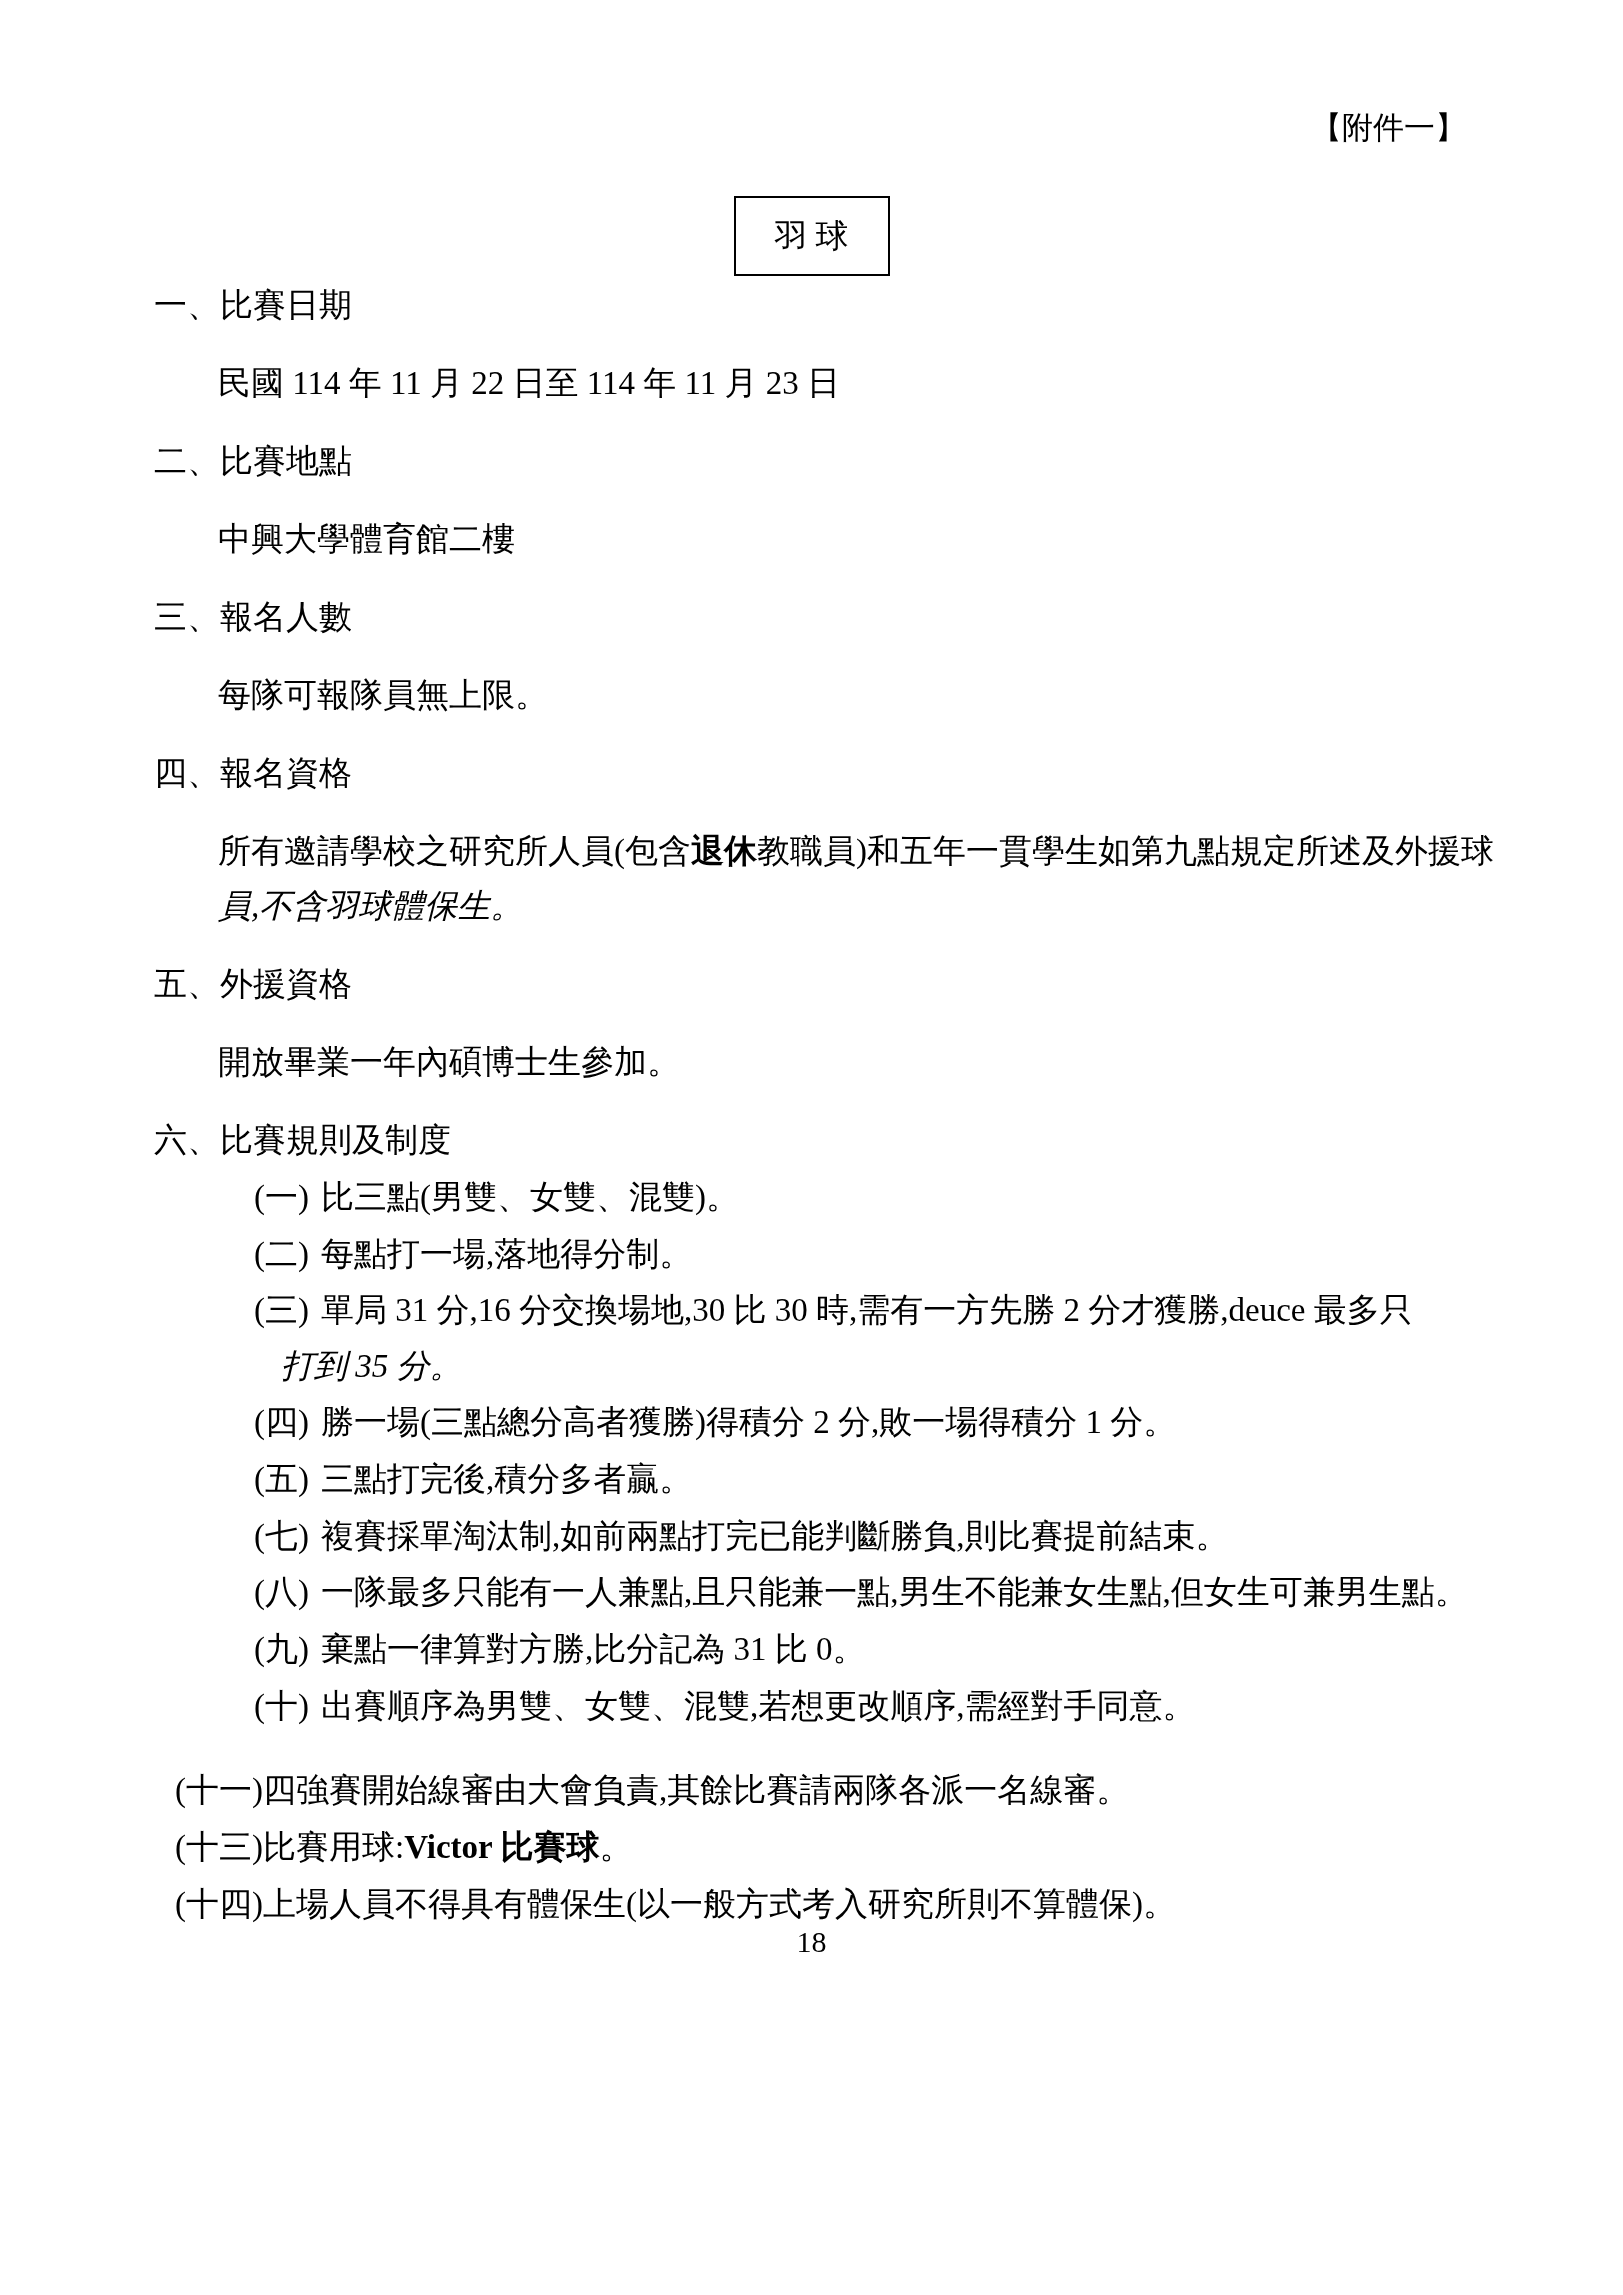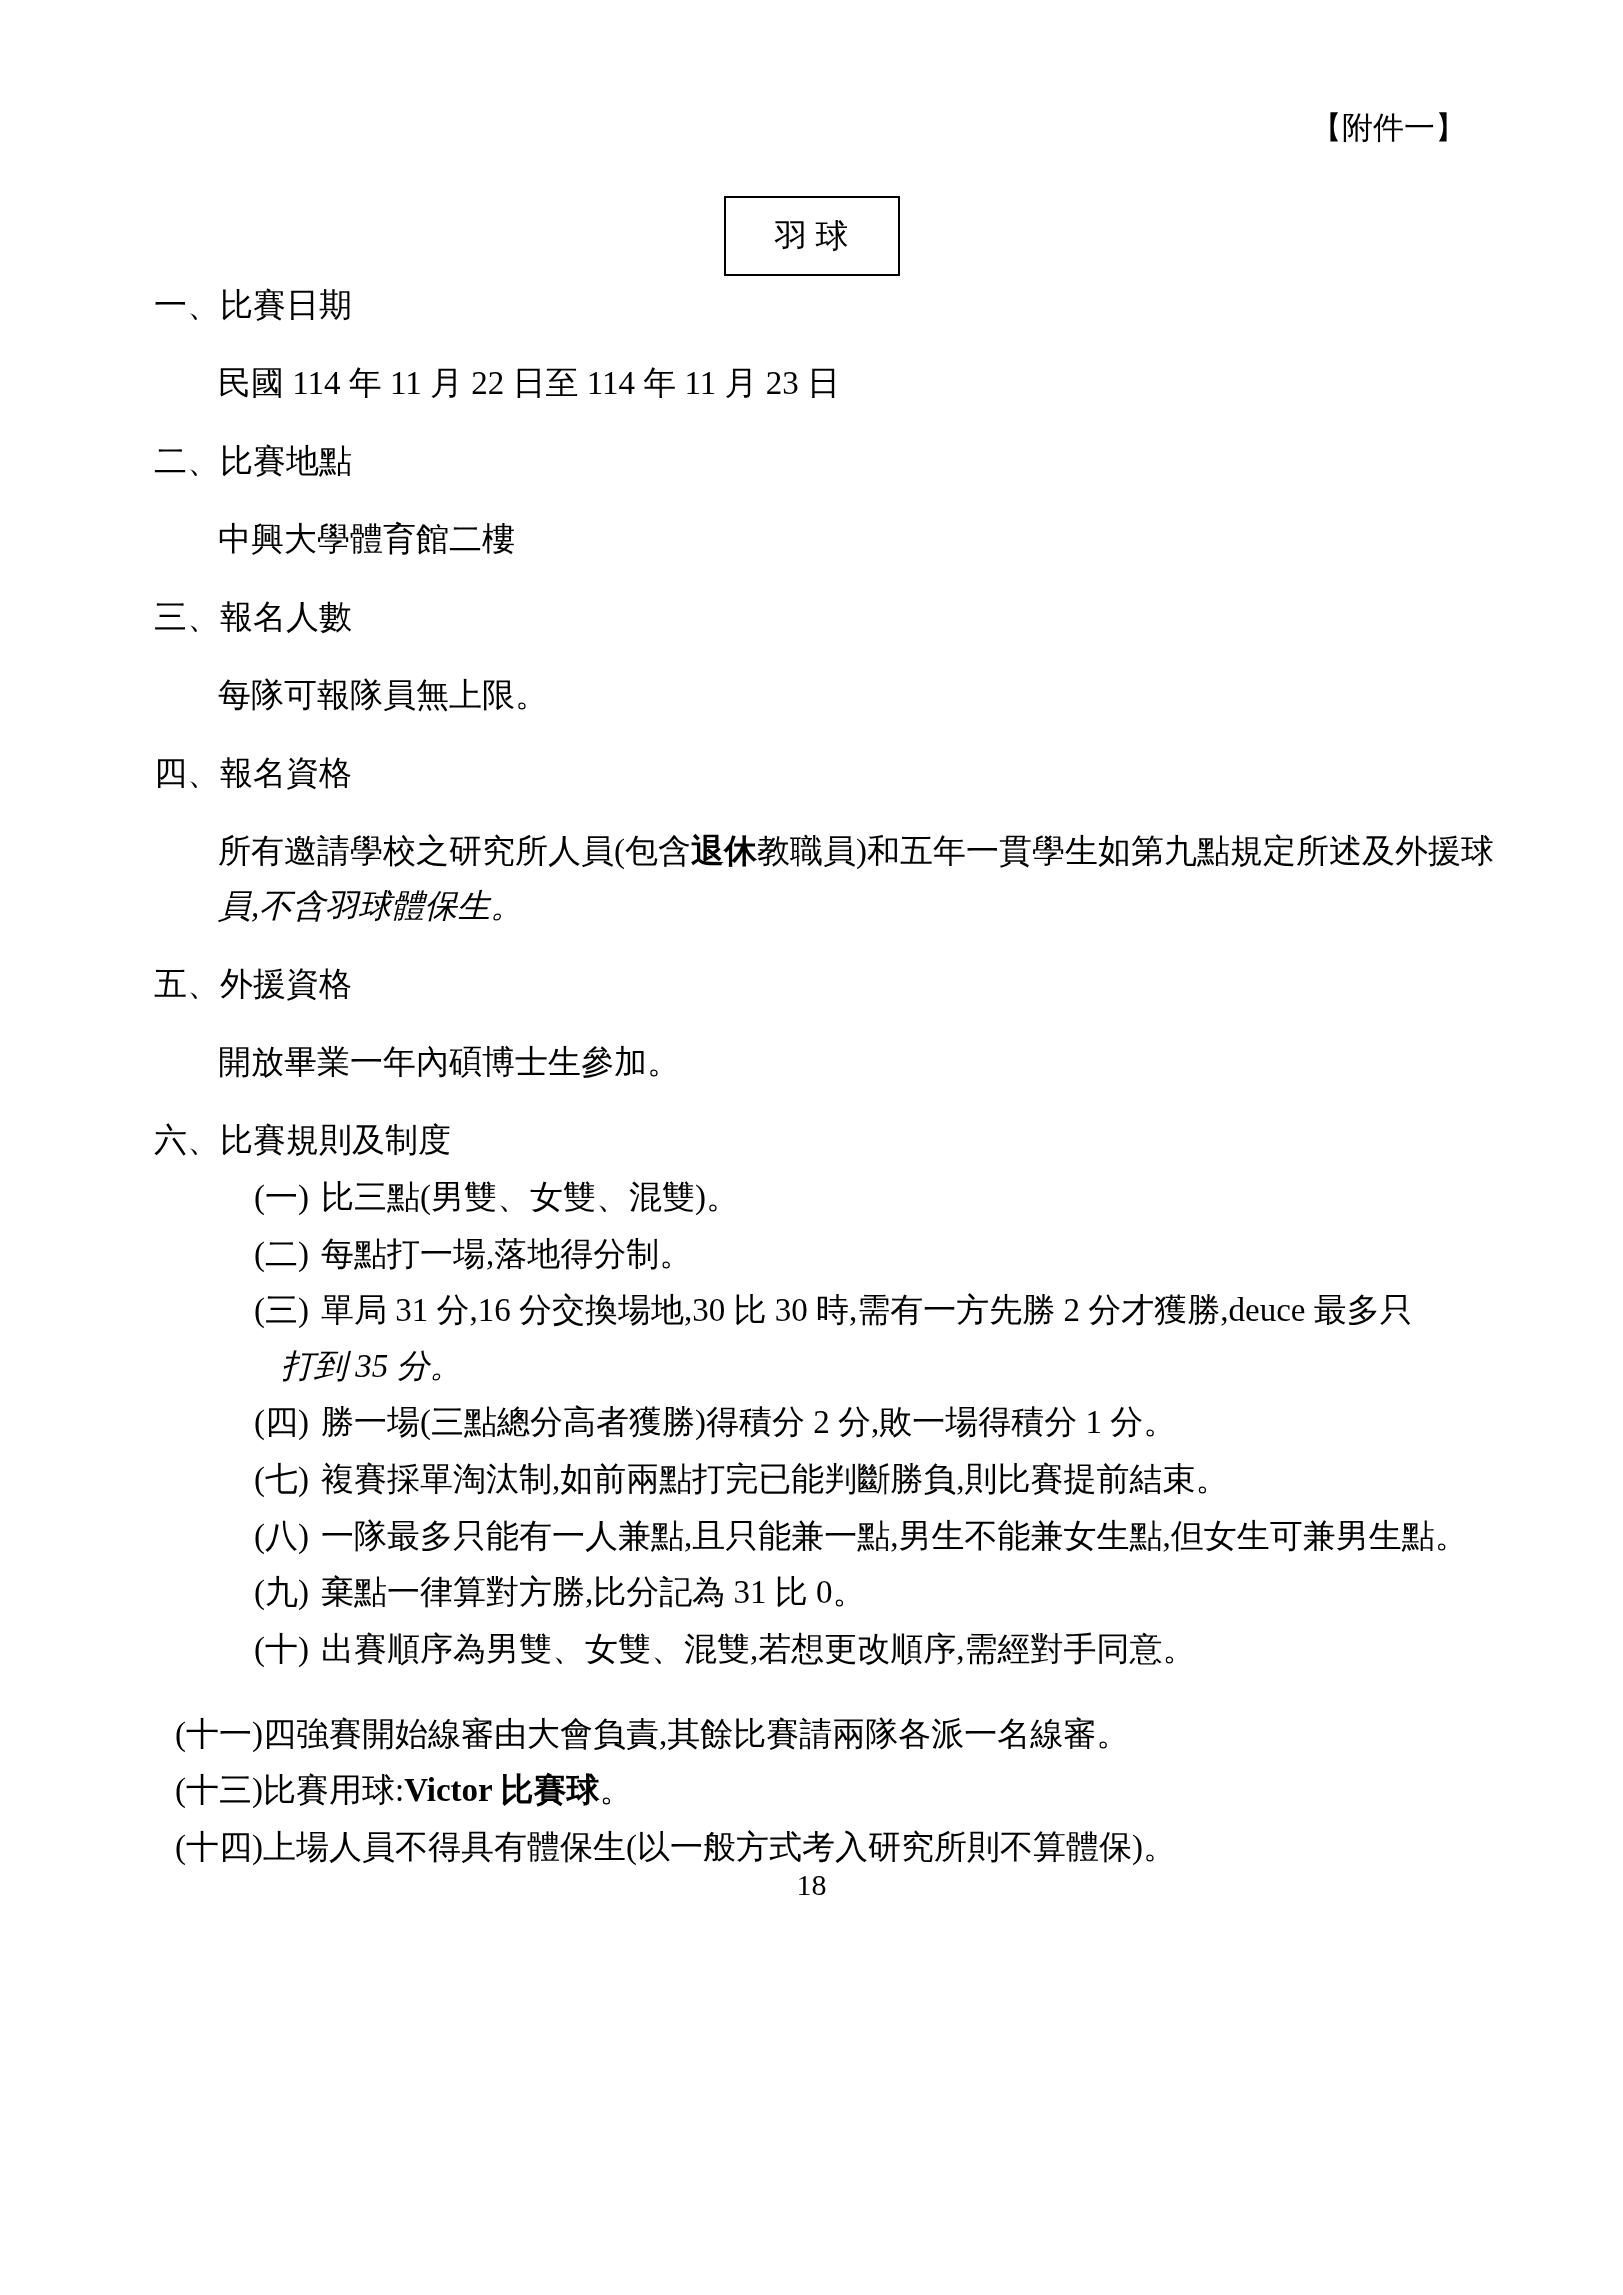--- a/index.html
+++ b/index.html
@@ -20,21 +20,21 @@
     font-size: 33px;
     white-space: nowrap;
   }
   .attach {
     text-align: right;
     padding-right: 157px;
     font-size: 31px;
   }
   .titlebox {
     box-sizing: border-box;
-    width: 176px;
+    width: 156px;
     height: 80px;
     border: 2.6px solid #000000;
     margin: 49px auto 0 auto;
     display: flex;
     align-items: center;
     justify-content: center;
     font-size: 33px;
     letter-spacing: 7.9px;
     text-indent: 7.9px;
   }
@@ -80,20 +80,21 @@
   <div class="line h mt60"><span>五、</span><span>外援資格</span></div>
   <div class="line b mt60">開放畢業一年內碩博士生參加。</div>
 
   <div class="line h mt60"><span>六、</span><span>比賽規則及制度</span></div>
 
   <div class="line item mt27"><span class="lbl">(一)</span><span>比三點(男雙、女雙、混雙)。</span></div>
   <div class="line item mt27"><span class="lbl">(二)</span><span>每點打一場,落地得分制。</span></div>
   <div class="line item mt27"><span class="lbl">(三)</span><span>單局 31 分,16 分交換場地,30 比 30 時,需有一方先勝 2 分才獲勝,deuce 最多只</span></div>
   <div class="line cont mt25">打到 35 分。</div>
   <div class="line item mt27"><span class="lbl">(四)</span><span>勝一場(三點總分高者獲勝)得積分 2 分,敗一場得積分 1 分。</span></div>
+  <div class="line item mt27"><span class="lbl">(五)</span><span>三點打完後,積分多者贏。</span></div>
   <div class="line item mt27"><span class="lbl">(七)</span><span>複賽採單淘汰制,如前兩點打完已能判斷勝負,則比賽提前結束。</span></div>
   <div class="line item mt27"><span class="lbl">(八)</span><span>一隊最多只能有一人兼點,且只能兼一點,男生不能兼女生點,但女生可兼男生點。</span></div>
   <div class="line item mt27"><span class="lbl">(九)</span><span>棄點一律算對方勝,比分記為 31 比 0。</span></div>
   <div class="line item mt27"><span class="lbl">(十)</span><span>出賽順序為男雙、女雙、混雙,若想更改順序,需經對手同意。</span></div>
   <div class="line item3 mt27"><span class="lbl">(十一)</span><span>四強賽開始線審由大會負責,其餘比賽請兩隊各派一名線審。</span></div>
   <div class="line item3 mt27"><span class="lbl">(十三)</span><span>比賽用球:</span><span class="bold">Victor 比賽球</span><span>。</span></div>
   <div class="line item3 mt27"><span class="lbl">(十四)</span><span>上場人員不得具有體保生(以一般方式考入研究所則不算體保)。</span></div>
 
   <div class="line pagenum mt40">18</div>
 

